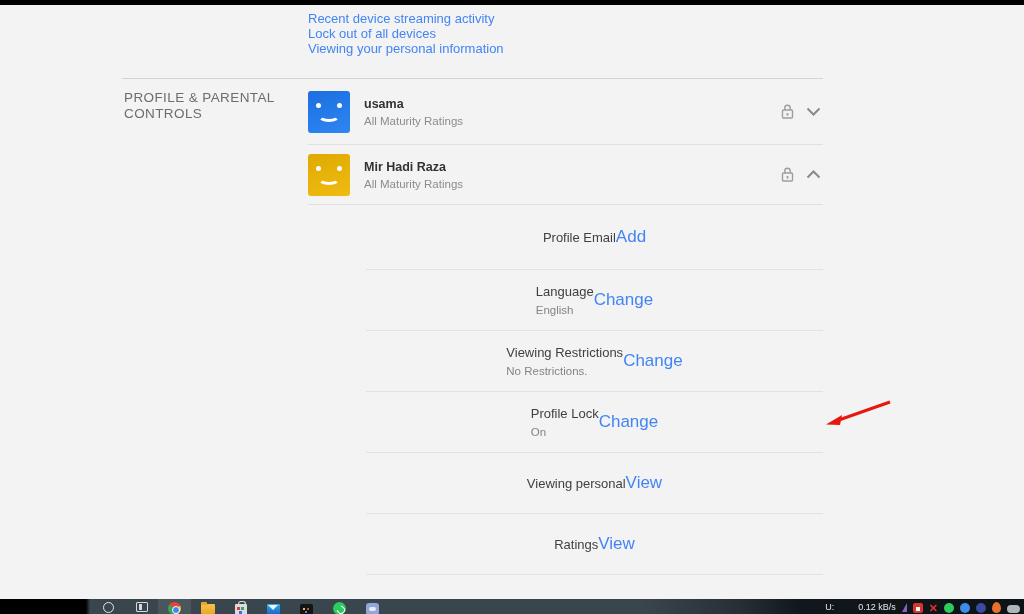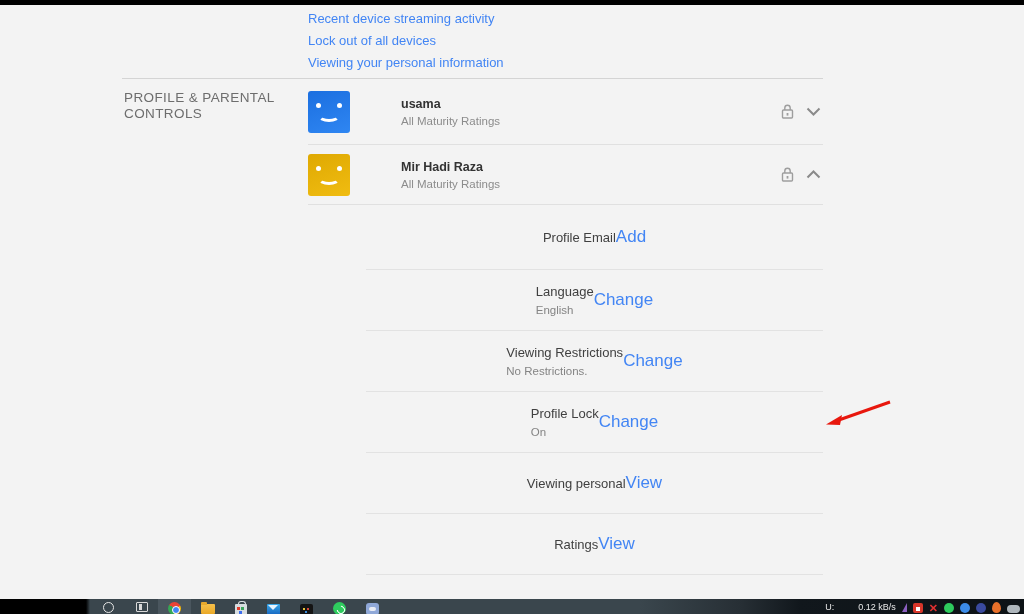--- a/index.html
+++ b/index.html
@@ -4,31 +4,31 @@
 <style>
   * { margin: 0; padding: 0; box-sizing: border-box; }
   html, body { width: 1024px; height: 614px; overflow: hidden; }
   body { font-family: "Liberation Sans", sans-serif; background: #f3f3f3; position: relative; }
 
   .canvas { position: absolute; inset: 0; width: 1024px; height: 614px; background: #f3f3f3; }
 
   .topbar { position: absolute; left: 0; top: 0; width: 1024px; height: 5px; background: #000; }
 
   
-  .links { position: absolute; left: 308px; top: 11px; display: flex; flex-direction: column; gap: 7px; }
+  .links { position: absolute; left: 308px; top: 11px; display: flex; flex-direction: column; }
   .links a { color: #4285f4; font-size: 13px; text-decoration: none; cursor: pointer; }
 
   .divider-main { position: absolute; left: 122px; top: 78px; width: 701px; height: 1px; background: #d4d4d4; }
 
   .section-label { position: absolute; left: 124px; top: 90px; width: 190px;
     color: #6d6d6d; font-size: 13.5px; letter-spacing: 0.4px; line-height: 16px; text-transform: uppercase; }
 
   
   .profiles { position: absolute; left: 308px; top: 79px; width: 515px; }
-  .prow { display: flex; align-items: center; height: 66px; border-bottom: 1px solid #e0e0e0; cursor: pointer; gap: 37px; }
+  .prow { display: flex; align-items: center; height: 66px; border-bottom: 1px solid #e0e0e0; cursor: pointer; }
   .prow.second { height: 60px; }
   .avatar { width: 42px; height: 42px; border-radius: 3px; position: relative; flex: 0 0 42px; }
   .avatar.blue { background: linear-gradient(160deg, #1b6fe0 0%, #2f86f2 100%); }
   .avatar.gold { background: linear-gradient(160deg, #dfa902 0%, #f0bc11 100%); }
   .avatar .eye { position: absolute; top: 12px; width: 5px; height: 5px; border-radius: 50%; background: #fff; }
   .avatar .eye.l { left: 8px; } .avatar .eye.r { right: 8px; }
   .avatar .smile { position: absolute; left: 10px; top: 19px; width: 22px; height: 12px;
     border: 3px solid transparent; border-bottom-color: #fff; border-radius: 50%; }
   .ptext { margin-left: 14px; flex: 1; }
   .pname { font-size: 12.5px; font-weight: bold; color: #333; margin-bottom: 4px; }

